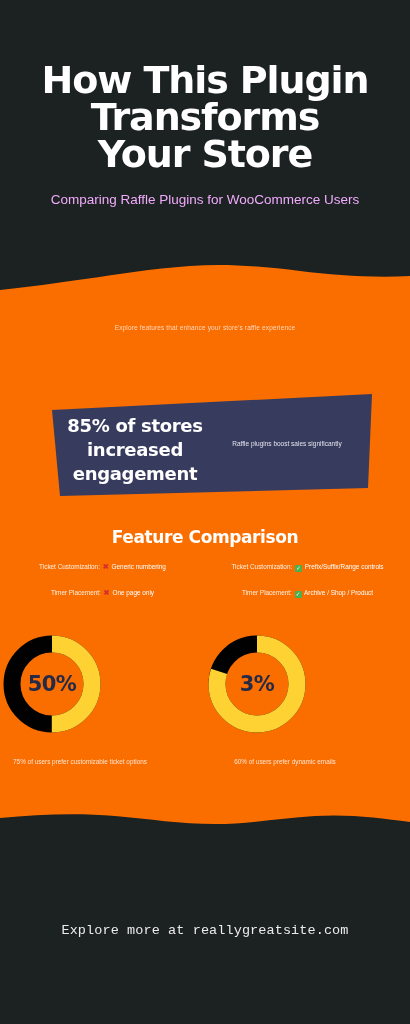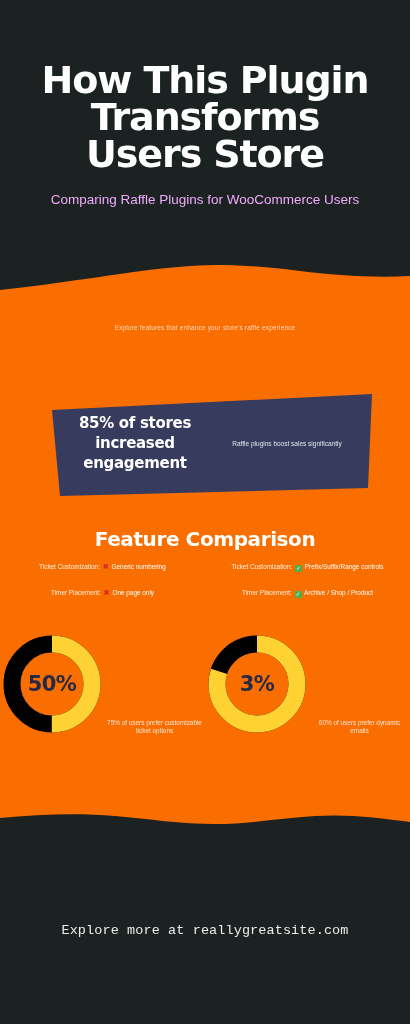--- a/index.html
+++ b/index.html
@@ -89,21 +89,21 @@
     width: 334px;
     height: 110px;
   }
   .banner-wrap svg { position: absolute; top: 0; left: 0; width: 334px; height: 110px; }
   .banner-stat {
     position: absolute;
     top: 22px;
     left: 22px;
     width: 150px;
     color: #ffffff;
-    font-size: 15px;
+    font-size: 18px;
     line-height: 1.32;
     font-weight: 700;
     text-align: center;
     font-family: "DejaVu Sans", sans-serif;
     letter-spacing: -0.3px;
     white-space: pre-line;
   }
   .banner-note {
     position: absolute;
     top: 48px;
@@ -116,21 +116,21 @@
   }
 
   
   .section-heading {
     position: absolute;
     top: 265px;
     left: 0;
     width: 410px;
     text-align: center;
     color: #ffffff;
-    font-size: 20px;
+    font-size: 17px;
     font-weight: 700;
     letter-spacing: -0.4px;
     font-family: "DejaVu Sans", sans-serif;
   }
   .compare {
     position: absolute;
     top: 300px;
     left: 0;
     width: 410px;
     display: flex;
@@ -173,22 +173,22 @@
   .donuts {
     position: absolute;
     top: 370px;
     left: 0;
     width: 410px;
     display: flex;
   }
   .donut-cell {
     width: 50%;
     display: flex;
-    flex-direction: row;
-    align-items: flex-end;
+    flex-direction: column;
+    align-items: flex-start;
   }
   .donut {
     position: relative;
     width: 104px;
     height: 104px;
   }
   .donut svg { display: block; width: 104px; height: 104px; }
   .donut-label {
     position: absolute;
     top: 0; left: 0;
@@ -231,21 +231,21 @@
   }
 </style>
 </head>
 <body>
 
 <div class="poster">
 
   <div class="header">
     <h1 class="title">How This Plugin
 Transforms
-Users Store</h1>
+Your Store</h1>
     <p class="subtitle">Comparing Raffle Plugins for WooCommerce Users</p>
   </div>
 
   <div class="orange-band">
     <svg viewBox="0 0 410 575" preserveAspectRatio="none" aria-hidden="true">
       <path d="M0,28 C30,25 55,21 85,17 C120,12 150,7 190,4 C230,1 265,5 300,9 C335,13 370,16 410,14 L410,560 C380,556 350,552 315,554 C280,556 250,562 215,562 C180,562 150,557 115,554 C80,551 40,552 0,556 Z" fill="#fa6e00"></path>
     </svg>
   </div>
 
   <div class="body-content">

